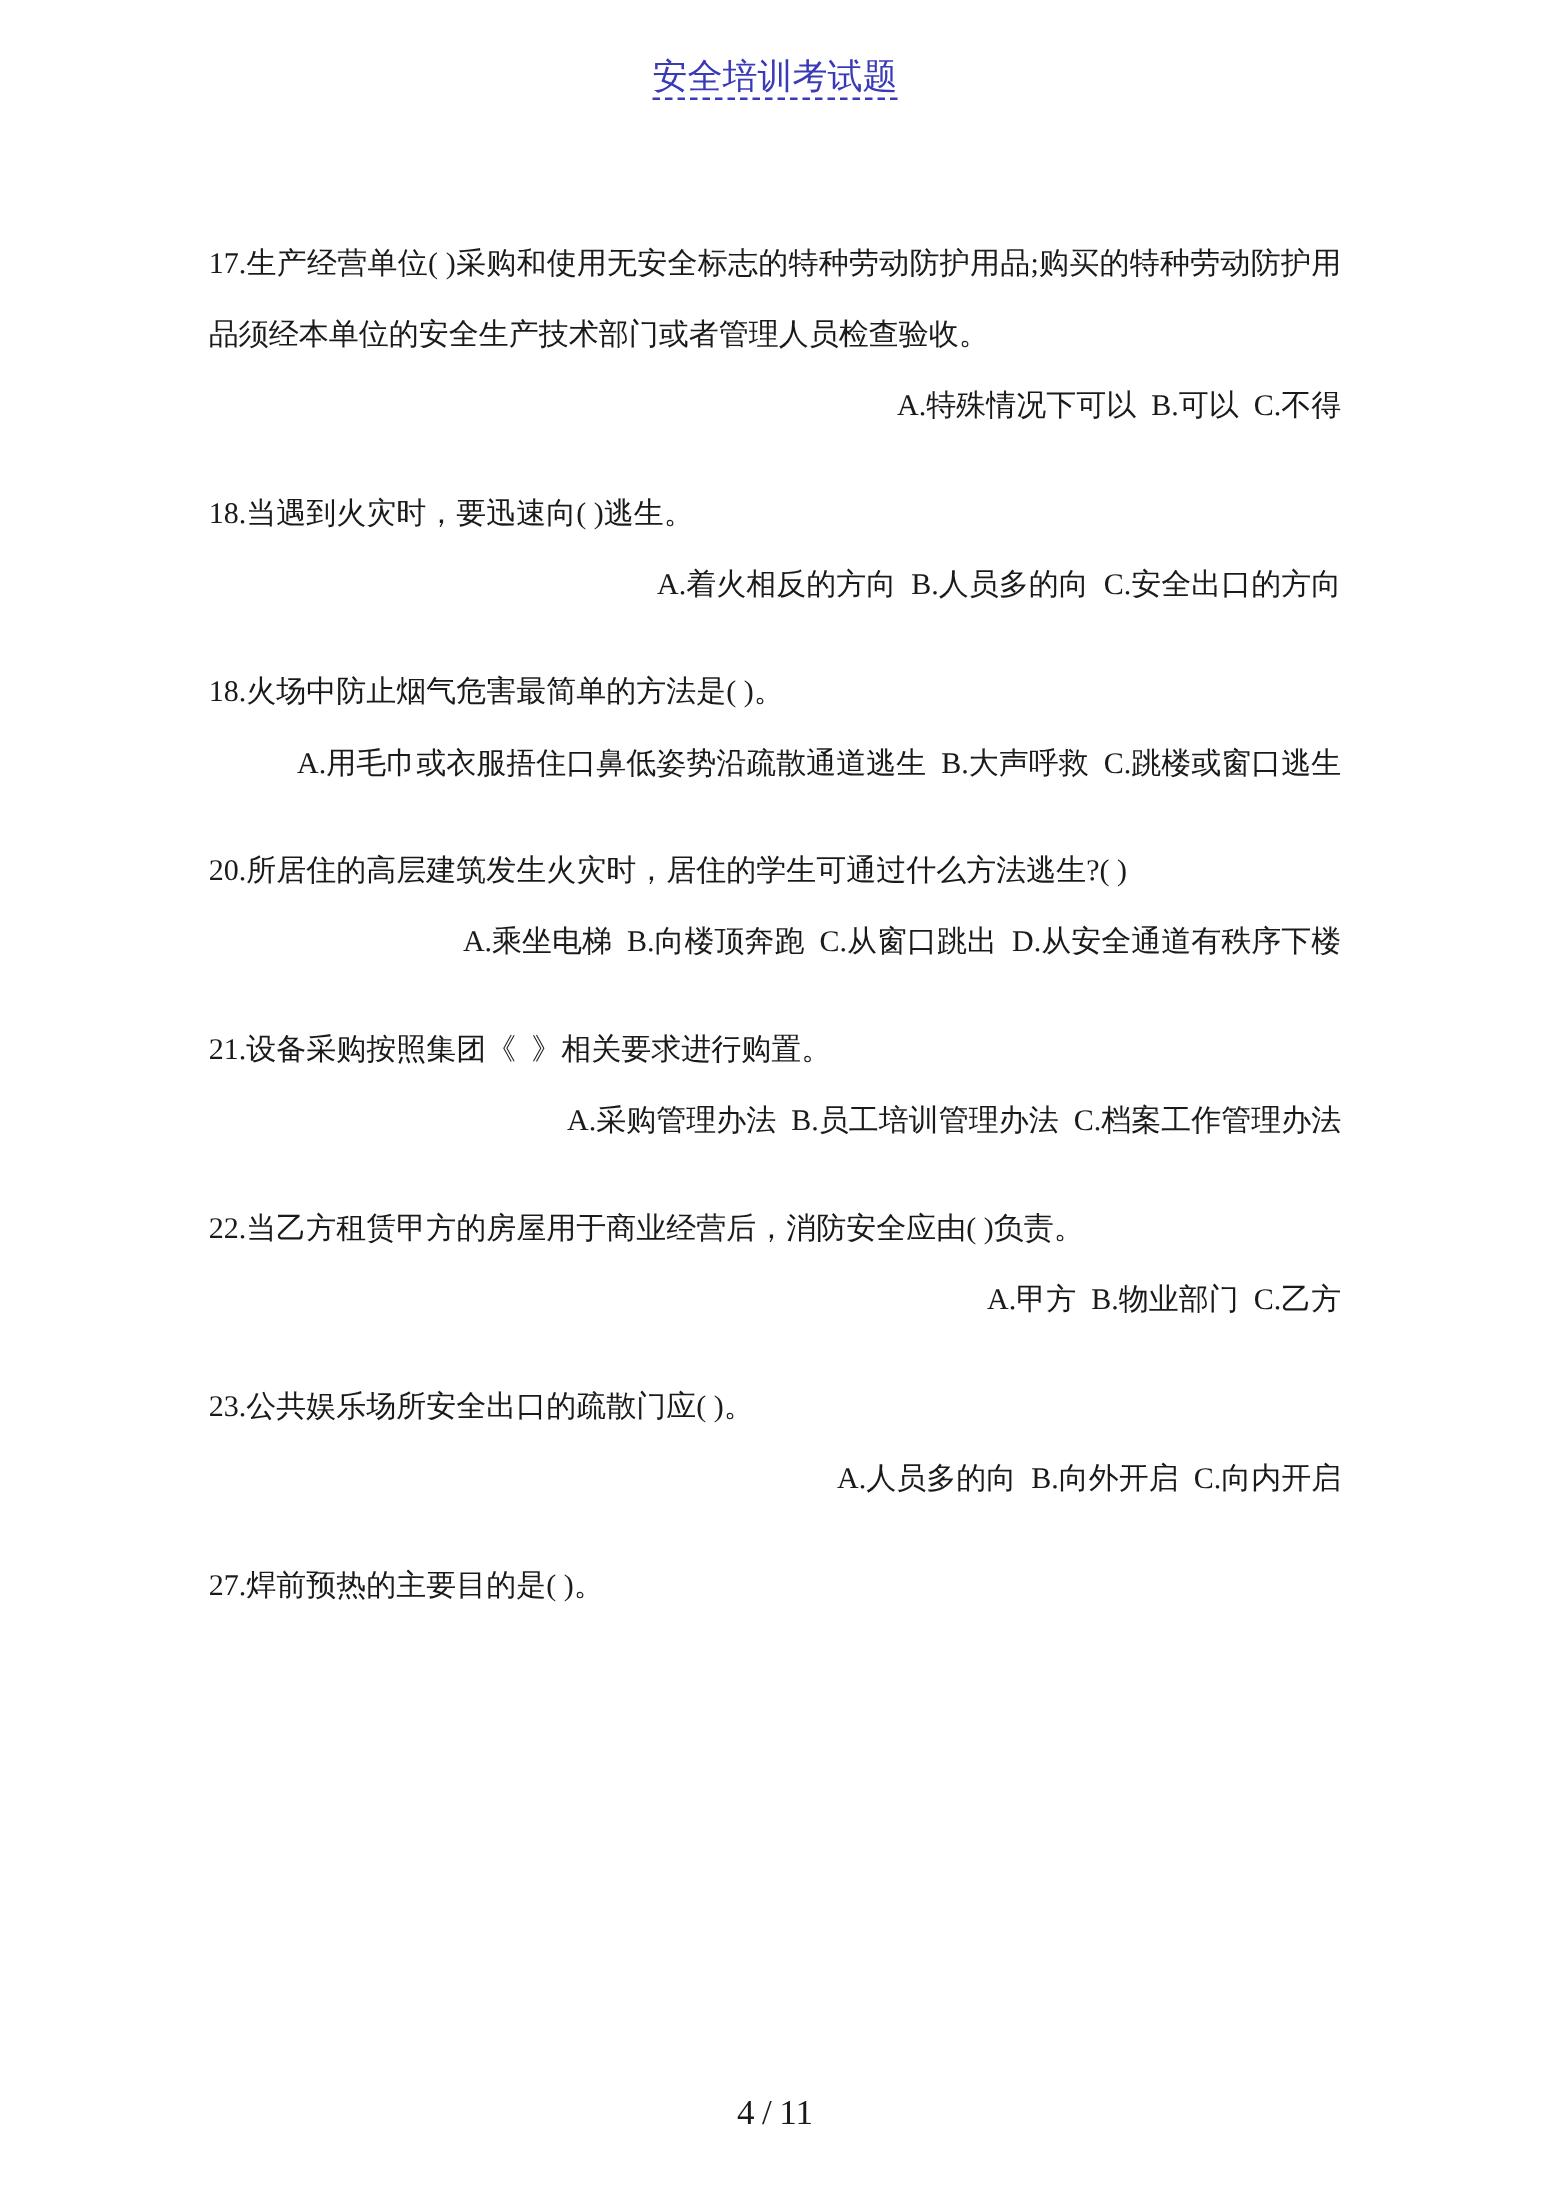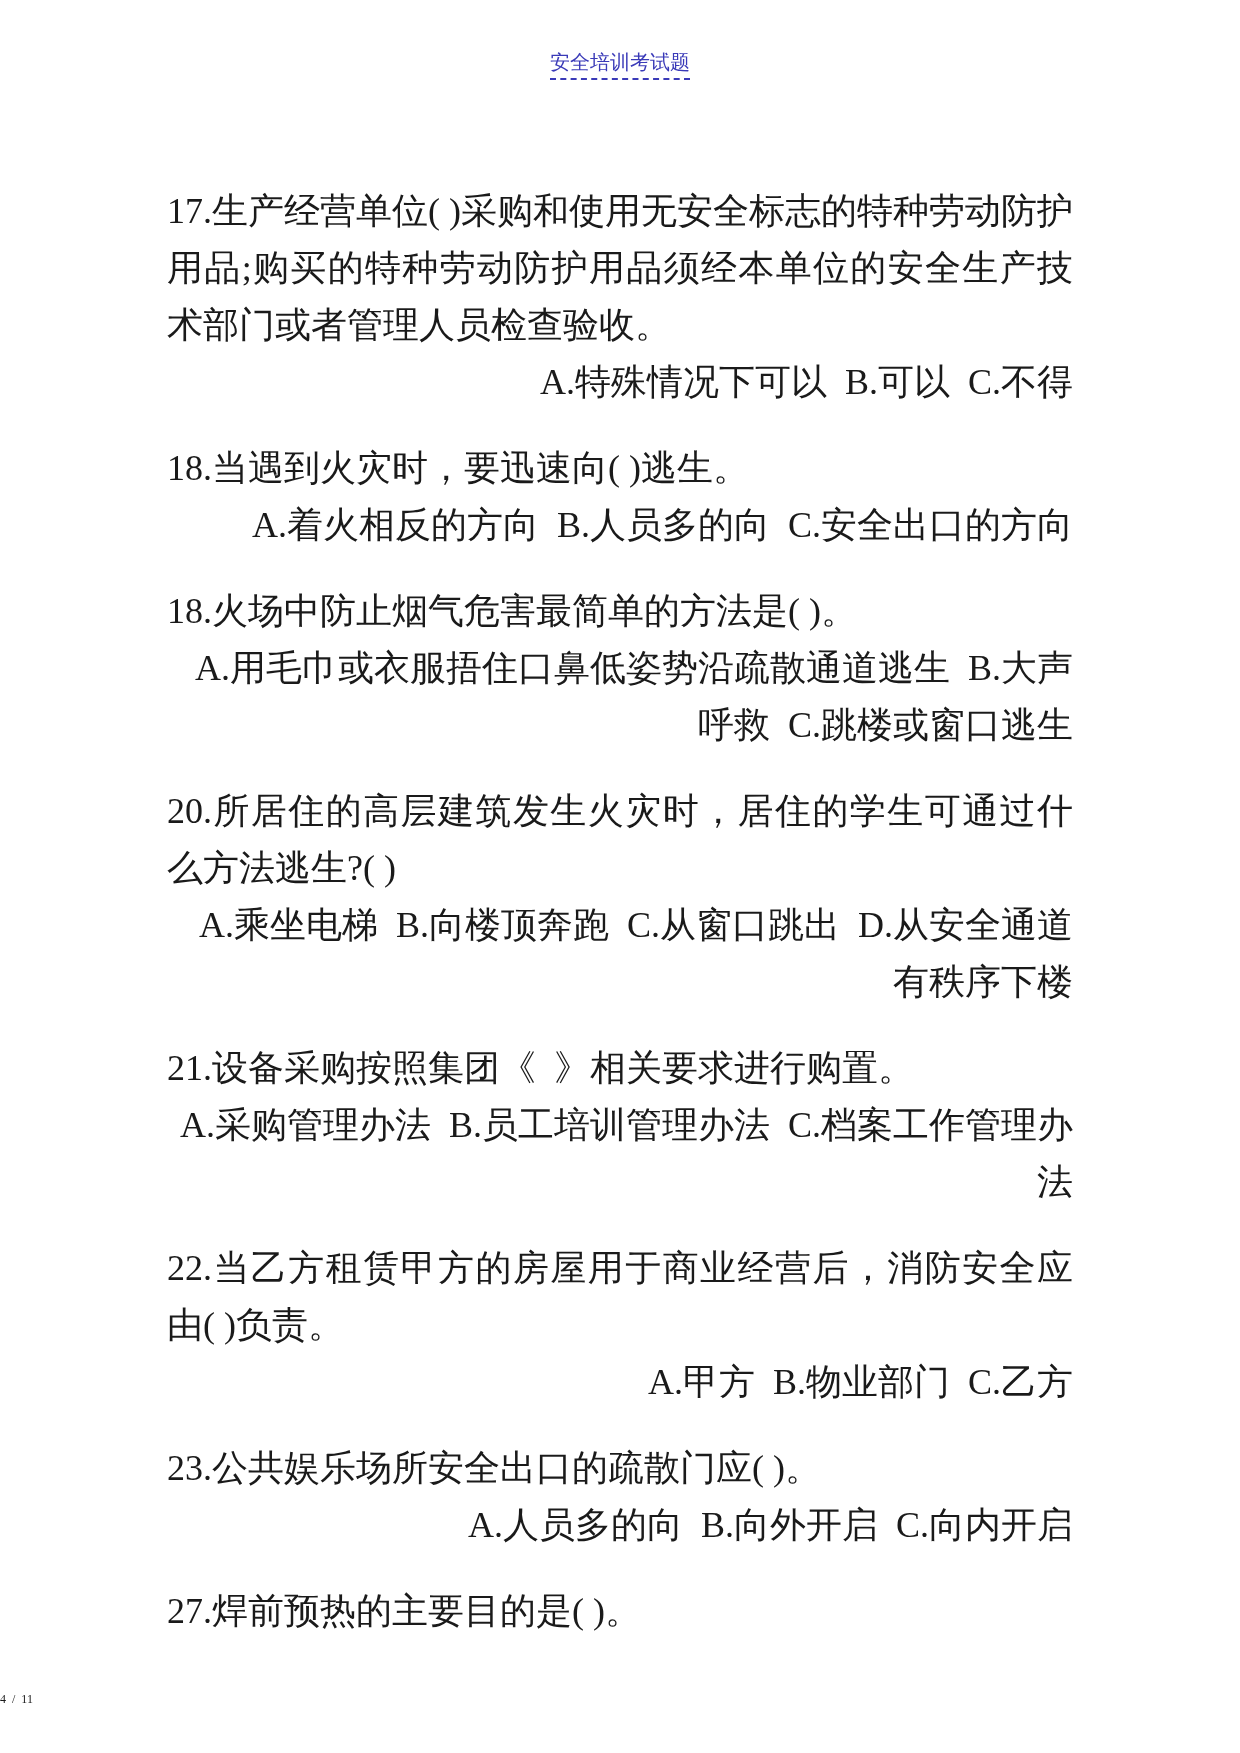--- a/index.html
+++ b/index.html
@@ -18,48 +18,49 @@
     font-family: "Liberation Serif", "DejaVu Serif", serif;
     color: #1a1a1a;
     overflow: hidden;
   }
   .header {
     text-align: center;
     margin-bottom: 103px;
   }
   .doc-title {
     display: inline-block;
-    font-size: 20px;
+    font-size: 28px;
     line-height: 28px;
     color: #3a3ab8;
     text-decoration: none;
     border-bottom: 2px dashed #3a3ab8;
     padding-bottom: 2px;
     cursor: pointer;
   }
   .question {
     margin: 0 0 29px 0;
   }
   .q-text, .q-options {
     margin: 0;
-    font-size: 36px;
+    font-size: 24px;
     line-height: 57px;
     text-align: justify;
     white-space: pre-wrap;
     word-break: break-all;
   }
   .q-options {
     text-align: right;
   }
   .footer {
     position: absolute;
     left: 0;
     right: 0;
     bottom: 46px;
-    font-size: 12px;
+    text-align: center;
+    font-size: 28px;
     color: #1a1a1a;
     font-family: "Liberation Serif", "DejaVu Serif", serif;
   }
   .footer .sep {
     margin: 0 6px;
   }
 </style>
 </head>
 <body>
 

